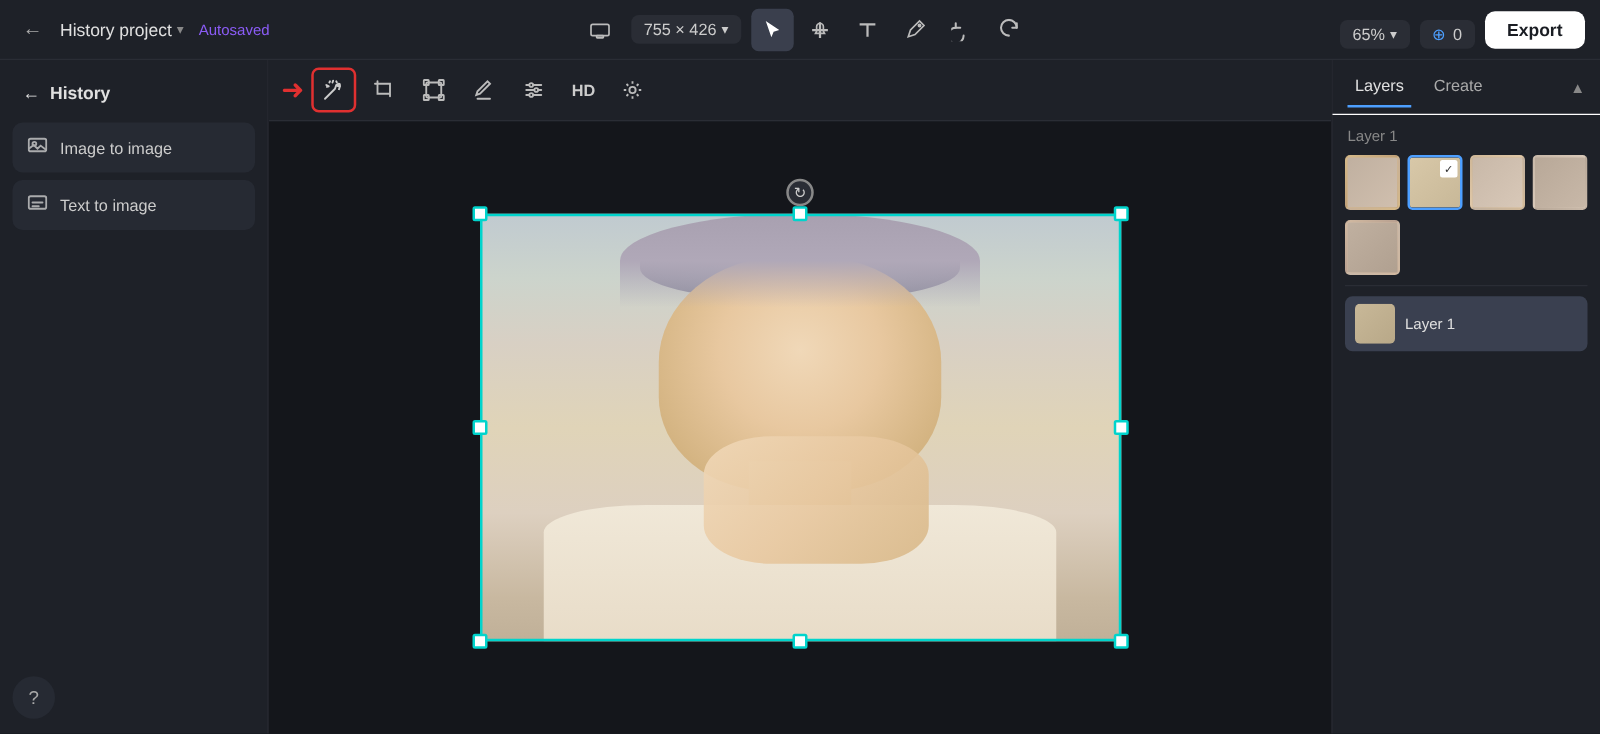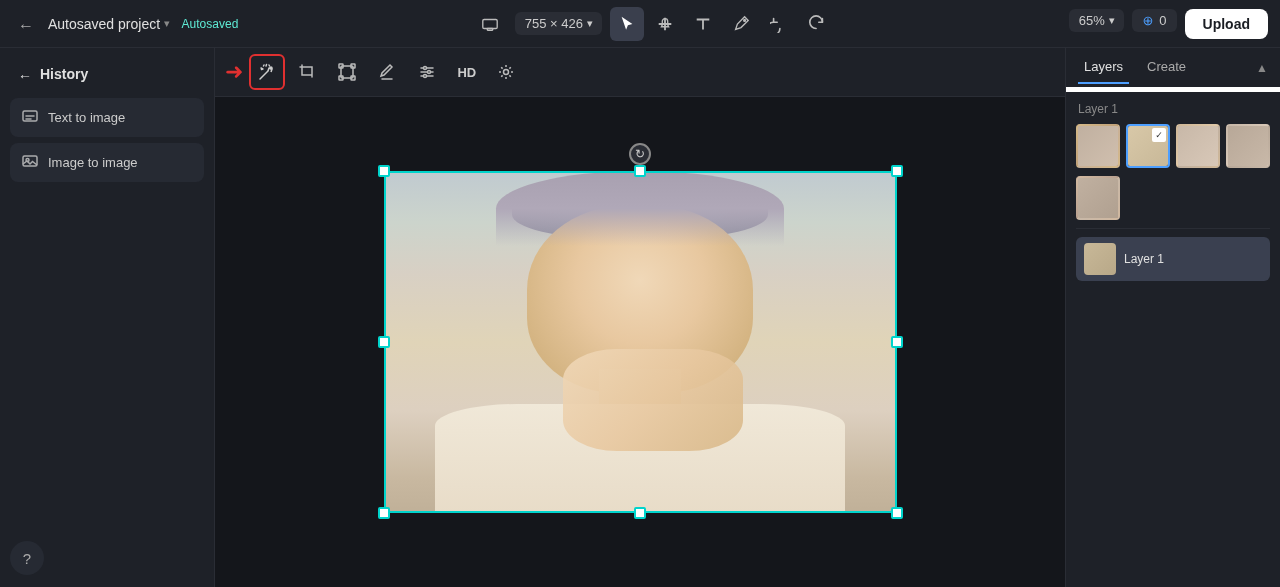--- a/index.html
+++ b/index.html
@@ -39,21 +39,21 @@
     }
     .project-name {
       font-size: 14px;
       font-weight: 500;
       color: #e0e0e0;
       display: flex; align-items: center; gap: 4px;
       cursor: pointer;
     }
     .autosaved {
       font-size: 12px;
-      color: #5eead4;
+      color: #8b5cf6;
       margin-left: 4px;
     }
     .topbar-center {
       flex: 1;
       display: flex;
       align-items: center;
       justify-content: center;
       gap: 8px;
     }
     .dimension-badge {
@@ -72,21 +72,21 @@
       width: 34px; height: 34px;
       display: flex; align-items: center; justify-content: center;
       border-radius: 6px;
       cursor: pointer;
       color: #bbb;
       font-size: 16px;
       transition: background 0.15s;
     }
     .tool-btn.active { background: #3a3f4d; color: #fff; }
     .topbar-right {
-      display: flex; align-items: flex-start; gap: 8px;
+      display: flex; align-items: flex-end; gap: 8px;
     }
     .zoom-ctrl {
       display: flex; align-items: center; gap: 4px;
       background: #2a2d35;
       border-radius: 6px;
       padding: 4px 10px;
       font-size: 13px;
       color: #ccc;
       cursor: pointer;
     }
@@ -268,21 +268,21 @@
       width: 215px;
       background: #1e2128;
       border-left: 1px solid #2a2d35;
       display: flex;
       flex-direction: column;
       flex-shrink: 0;
     }
     .right-tabs {
       display: flex;
       align-items: center;
-      border-bottom: 5px solid #ffffff;
+      border-bottom: 1px solid #ffffff;
       padding: 0 12px;
       height: 44px;
     }
     .right-tab {
       font-size: 13px;
       font-weight: 500;
       padding: 8px 6px;
       cursor: pointer;
       color: #aaa;
       border-bottom: 2px solid transparent;
@@ -375,21 +375,21 @@
       vertical-align: middle;
     }
   </style>
 </head>
 <body>
 
 <div class="topbar">
   <div class="topbar-left">
     <div class="back-btn">←</div>
     <div class="project-name">
-      <span>Autosaved project</span>
+      <span>History project</span>
       <span style="font-size:11px;color:#888;">▾</span>
     </div>
     <span class="autosaved">Autosaved</span>
   </div>
   <div class="topbar-center">
     <div class="tool-btn">
       <svg class="icon-svg" viewBox="0 0 20 20" fill="none" stroke="currentColor" stroke-width="1.5">
         <rect x="2" y="5" width="16" height="10" rx="1.5"></rect>
         <rect x="7" y="15" width="6" height="2" rx="0.5"></rect>
       </svg>
@@ -437,49 +437,49 @@
   </div>
   <div class="topbar-right">
     <div class="zoom-ctrl">
       <span>65%</span>
       <span style="font-size:11px;">▾</span>
     </div>
     <div class="collab-btn">
       <span style="color:#4d9fff;">⊕</span>
       <span>0</span>
     </div>
-    <button class="export-btn">Upload</button>
+    <button class="export-btn">Export</button>
   </div>
 </div>
 
 <div class="main-layout">
 
   <div class="left-sidebar">
     <div class="create-header">
       <span>←</span>
       <span>History</span>
-    </div>
-    <div class="sidebar-btn">
-      <span class="sidebar-btn-icon">
-        <svg width="16" height="16" viewBox="0 0 16 16" fill="none" stroke="currentColor" stroke-width="1.5">
-          <rect x="1" y="3" width="14" height="10" rx="1.5"></rect>
-          <path d="M4 8h8M4 11h5" stroke-linecap="round"></path>
-        </svg>
-      </span>
-      <span>Text to image</span>
     </div>
     <div class="sidebar-btn">
       <span class="sidebar-btn-icon">
         <svg width="16" height="16" viewBox="0 0 16 16" fill="none" stroke="currentColor" stroke-width="1.5">
           <rect x="1" y="3" width="14" height="10" rx="1.5"></rect>
           <circle cx="5.5" cy="7" r="1.5"></circle>
           <path d="M1 11l4-3 3 3 2.5-2.5L15 12"></path>
         </svg>
       </span>
       <span>Image to image</span>
+    </div>
+    <div class="sidebar-btn">
+      <span class="sidebar-btn-icon">
+        <svg width="16" height="16" viewBox="0 0 16 16" fill="none" stroke="currentColor" stroke-width="1.5">
+          <rect x="1" y="3" width="14" height="10" rx="1.5"></rect>
+          <path d="M4 8h8M4 11h5" stroke-linecap="round"></path>
+        </svg>
+      </span>
+      <span>Text to image</span>
     </div>
     <div class="help-btn">
       <span>?</span>
     </div>
   </div>
 
   <div class="canvas-area">
 
     <div class="toolbar-strip">
       <span class="strip-arrow-indicator">➜</span>

